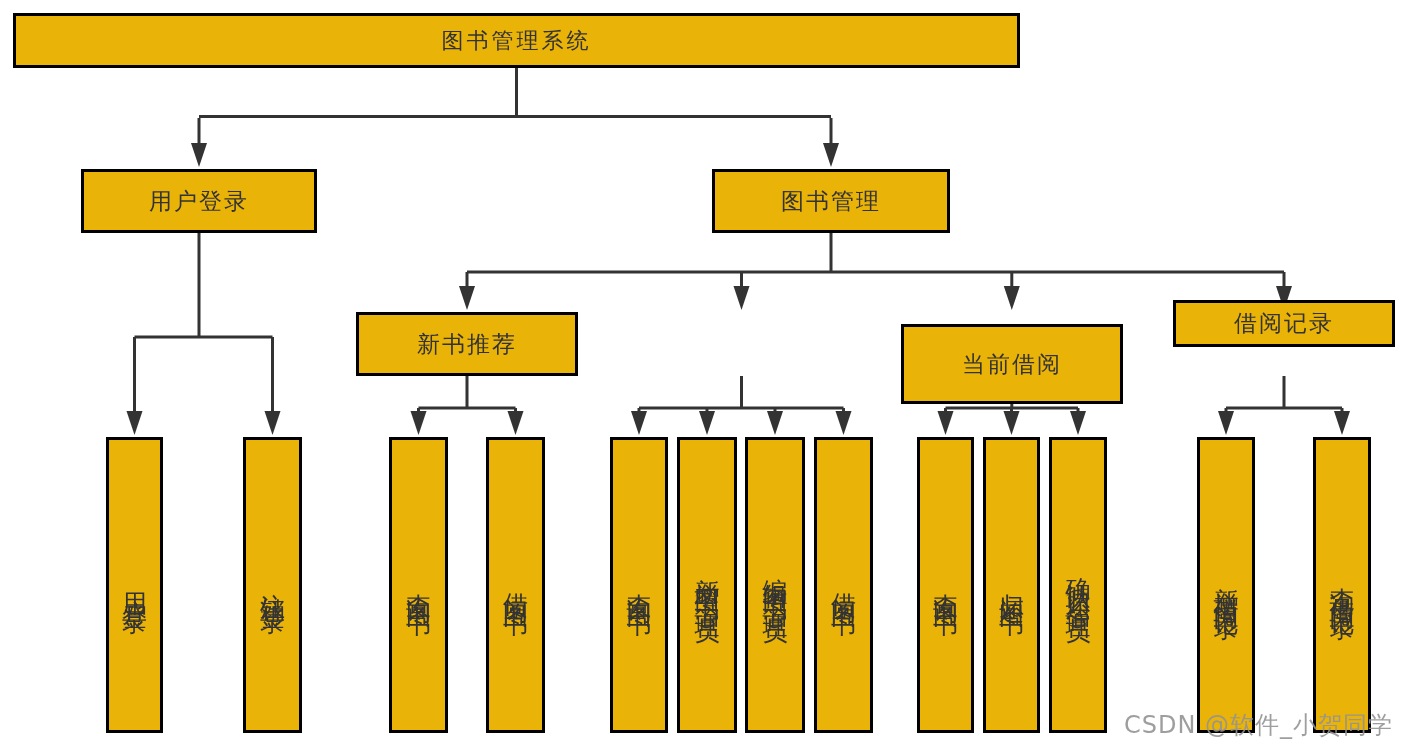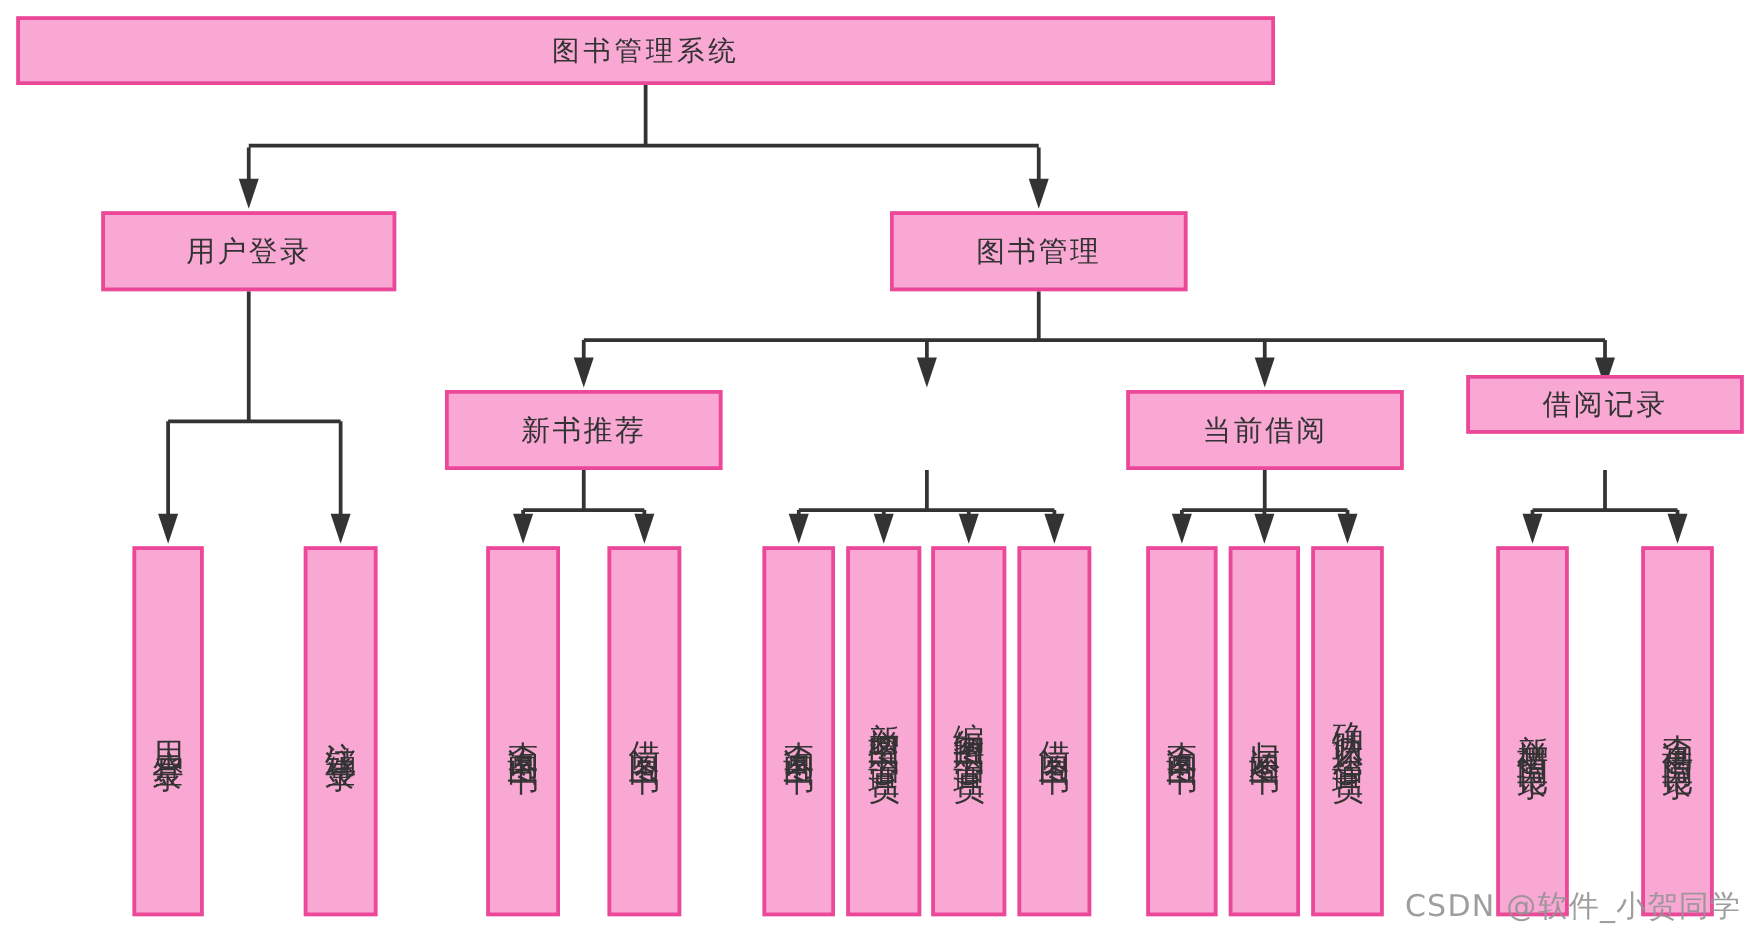--- a/index.html
+++ b/index.html
@@ -13,22 +13,22 @@
   }
   .connectors {
     position: absolute;
     left: 0; top: 0;
     width: 1405px; height: 747px;
     z-index: 1;
   }
   .node {
     position: absolute;
     box-sizing: border-box;
-    border: 3px solid #ec4899;
-    background: #f9a8d4;
+    border: 3px solid #000000;
+    background: #eab308;
     color: #333333;
     display: flex;
     align-items: center;
     justify-content: center;
     z-index: 2;
   }
   .hbox {
     font-size: 23px;
     letter-spacing: 2px;
     white-space: nowrap;
@@ -99,21 +99,21 @@
       <polygon points="1334,411 1350,411 1342,435"></polygon>
     </g>
   </svg>
 
   <div class="node hbox root-box" style="left:13px; top:13px; width:1007px; height:55px;">图书管理系统</div>
 
   <div class="node hbox" style="left:81px; top:169px; width:236px; height:64px;">用户登录</div>
   <div class="node hbox" style="left:356px; top:312px; width:222px; height:64px;">新书推荐</div>
 
   <div class="node hbox" style="left:712px; top:169px; width:238px; height:64px;">图书管理</div>
-  <div class="node hbox" style="left:901px; top:312px; width:222px; height:64px;">当前借阅</div>
+  <div class="node hbox" style="left:901px; top:324px; width:222px; height:80px;">当前借阅</div>
   <div class="node hbox" style="left:1173px; top:300px; width:222px; height:47px;">借阅记录</div>
 
   <div class="node vbox" style="left:106px; top:437px; width:57px; height:296px;">用户登录</div>
   <div class="node vbox" style="left:243px; top:437px; width:59px; height:296px;">注销登录</div>
 
   <div class="node vbox" style="left:389px; top:437px; width:59px; height:296px;">查询图书</div>
   <div class="node vbox" style="left:486px; top:437px; width:59px; height:296px;">借阅图书</div>
 
   <div class="node vbox" style="left:610px; top:437px; width:58px; height:296px;">查询图书</div>
   <div class="node vbox" style="left:677px; top:437px; width:60px; height:296px;">新增图书（管理员）</div>

